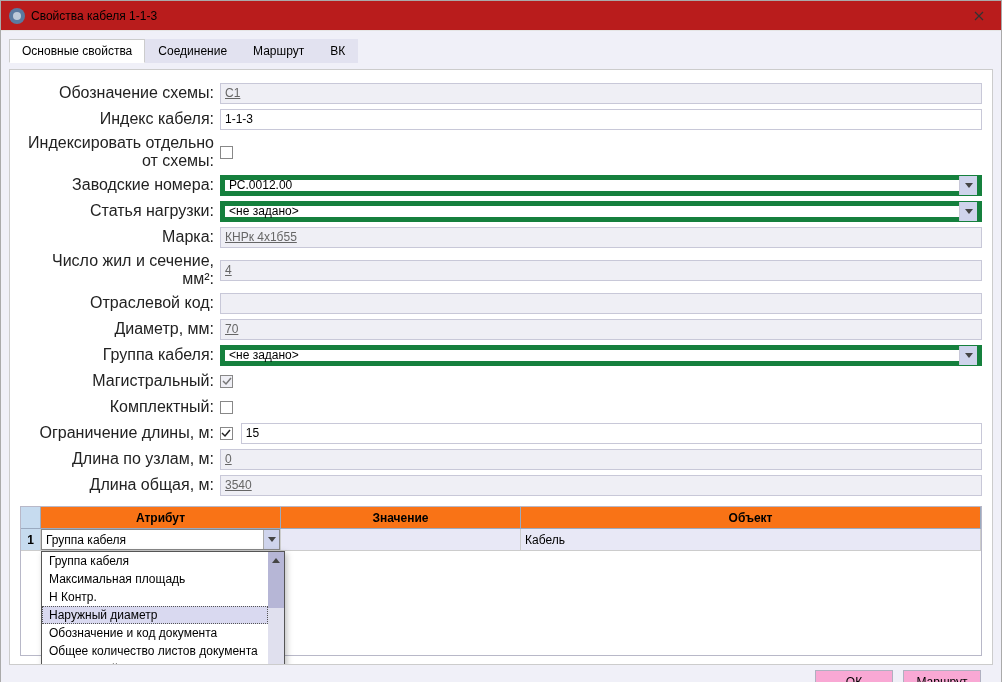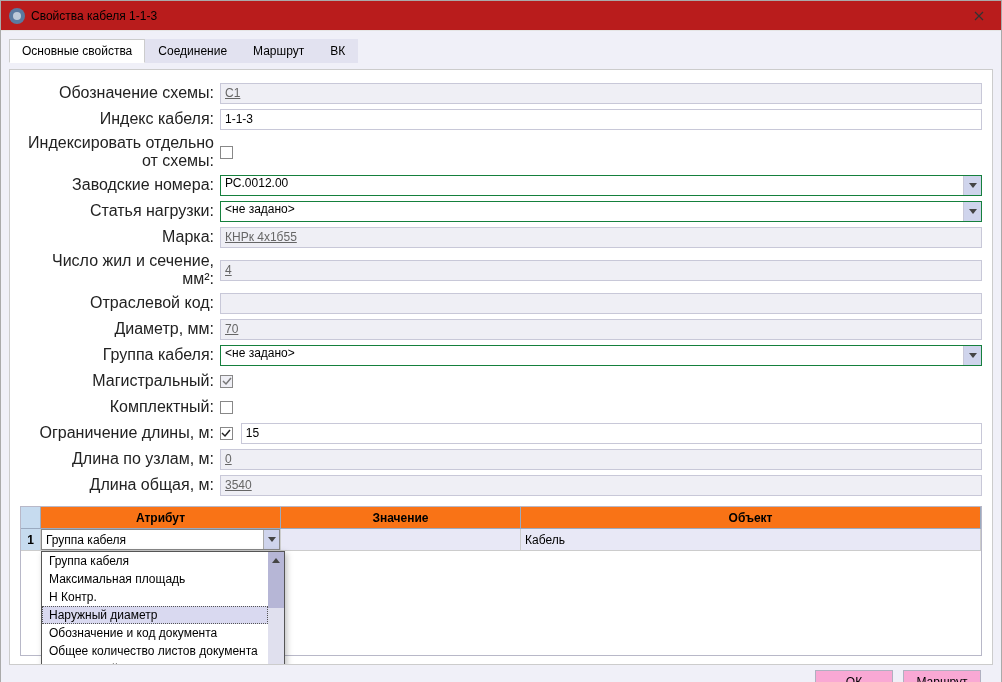--- a/index.html
+++ b/index.html
@@ -97,23 +97,23 @@
     background: #fff;
   }
   .txt.ro {
     background: #efeff5;
     color: #666;
     text-decoration: underline;
   }
   .combo {
     width: 100%;
     height: 21px;
-    border: 1px solid #15803d;
-    display: flex;
-    align-items: flex-start;
+    border: 5px solid #15803d;
+    display: flex;
+    align-items: center;
     background: #fff;
     position: relative;
   }
   .combo .combo-text {
     flex: 1;
     padding: 0 4px;
     font-size: 12px;
   }
   .combo .combo-btn {
     width: 18px; height: 19px;

